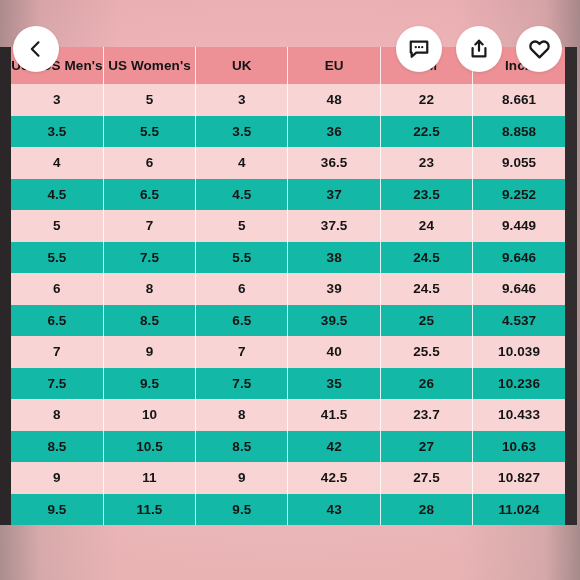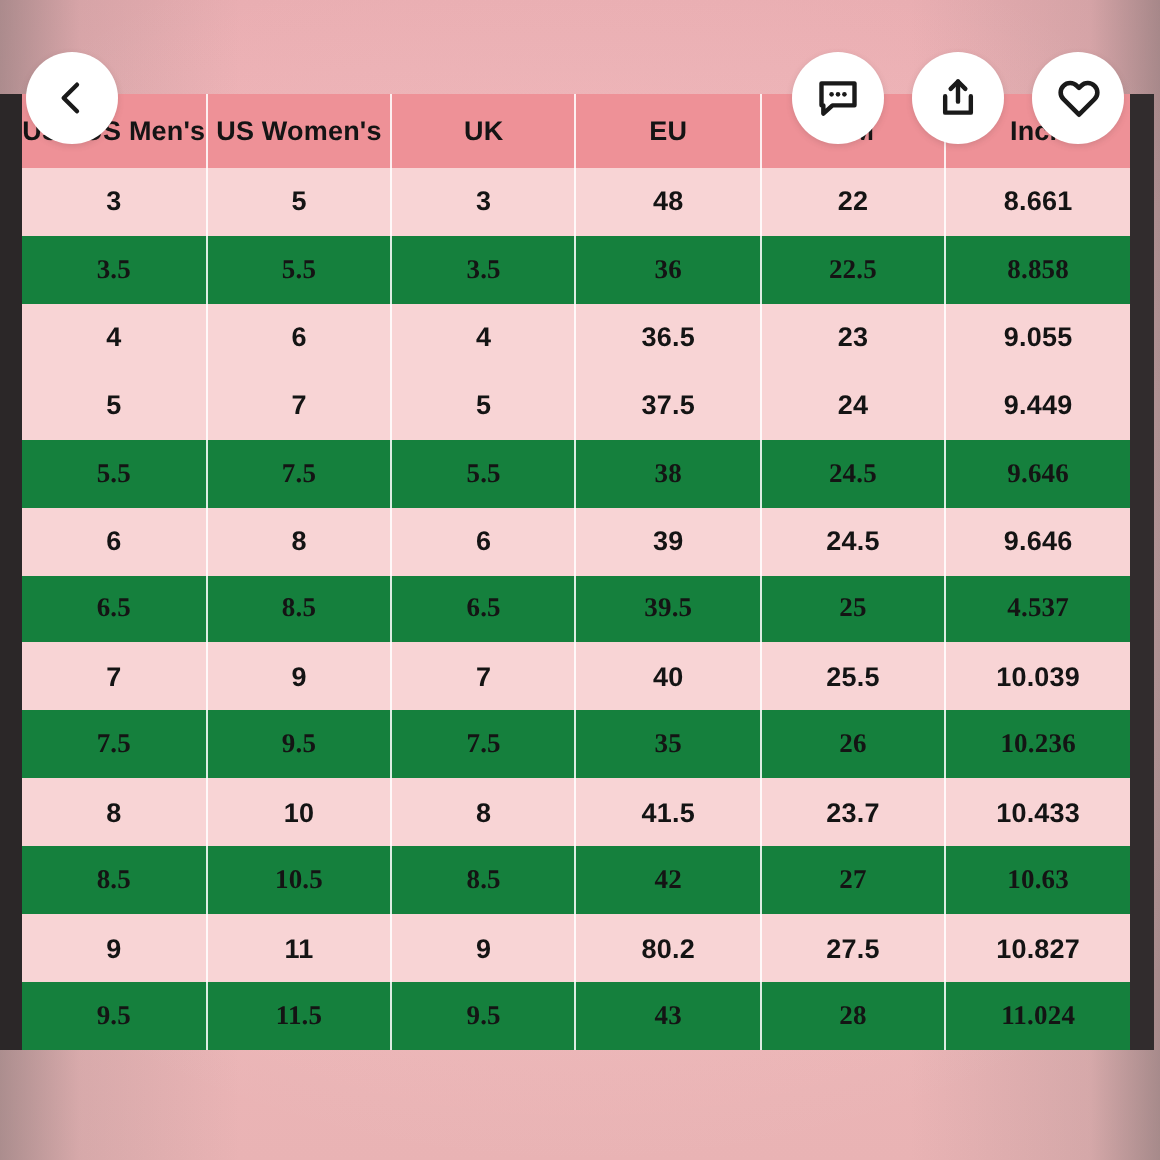--- a/index.html
+++ b/index.html
@@ -98,21 +98,21 @@
     height: 37px;
     letter-spacing: 0.1px;
   }
 
   table.size-table tbody td {
     font-size: 13.5px;
     height: 29.4px;
     letter-spacing: 0.1px;
   }
   table.size-table tbody tr.odd  td { background: #f8d4d5; }
-  table.size-table tbody tr.even td { background: #15803d; font-family: Liberation Serif, serif; }
+  table.size-table tbody tr.even td { background: #14b8a6; }
 
   
   .circle-btn {
     position: absolute;
     width: 46px;
     height: 46px;
     border-radius: 50%;
     background: #ffffff;
     display: flex;
     align-items: center;
@@ -167,20 +167,28 @@
             <td>8.858</td>
           </tr>
           <tr class="odd">
             <td>4</td>
             <td>6</td>
             <td>4</td>
             <td>36.5</td>
             <td>23</td>
             <td>9.055</td>
           </tr>
+          <tr class="even">
+            <td>4.5</td>
+            <td>6.5</td>
+            <td>4.5</td>
+            <td>37</td>
+            <td>23.5</td>
+            <td>9.252</td>
+          </tr>
           <tr class="odd">
             <td>5</td>
             <td>7</td>
             <td>5</td>
             <td>37.5</td>
             <td>24</td>
             <td>9.449</td>
           </tr>
           <tr class="even">
             <td>5.5</td>
@@ -235,21 +243,21 @@
             <td>10.5</td>
             <td>8.5</td>
             <td>42</td>
             <td>27</td>
             <td>10.63</td>
           </tr>
           <tr class="odd">
             <td>9</td>
             <td>11</td>
             <td>9</td>
-            <td>80.2</td>
+            <td>42.5</td>
             <td>27.5</td>
             <td>10.827</td>
           </tr>
           <tr class="even">
             <td>9.5</td>
             <td>11.5</td>
             <td>9.5</td>
             <td>43</td>
             <td>28</td>
             <td>11.024</td>

